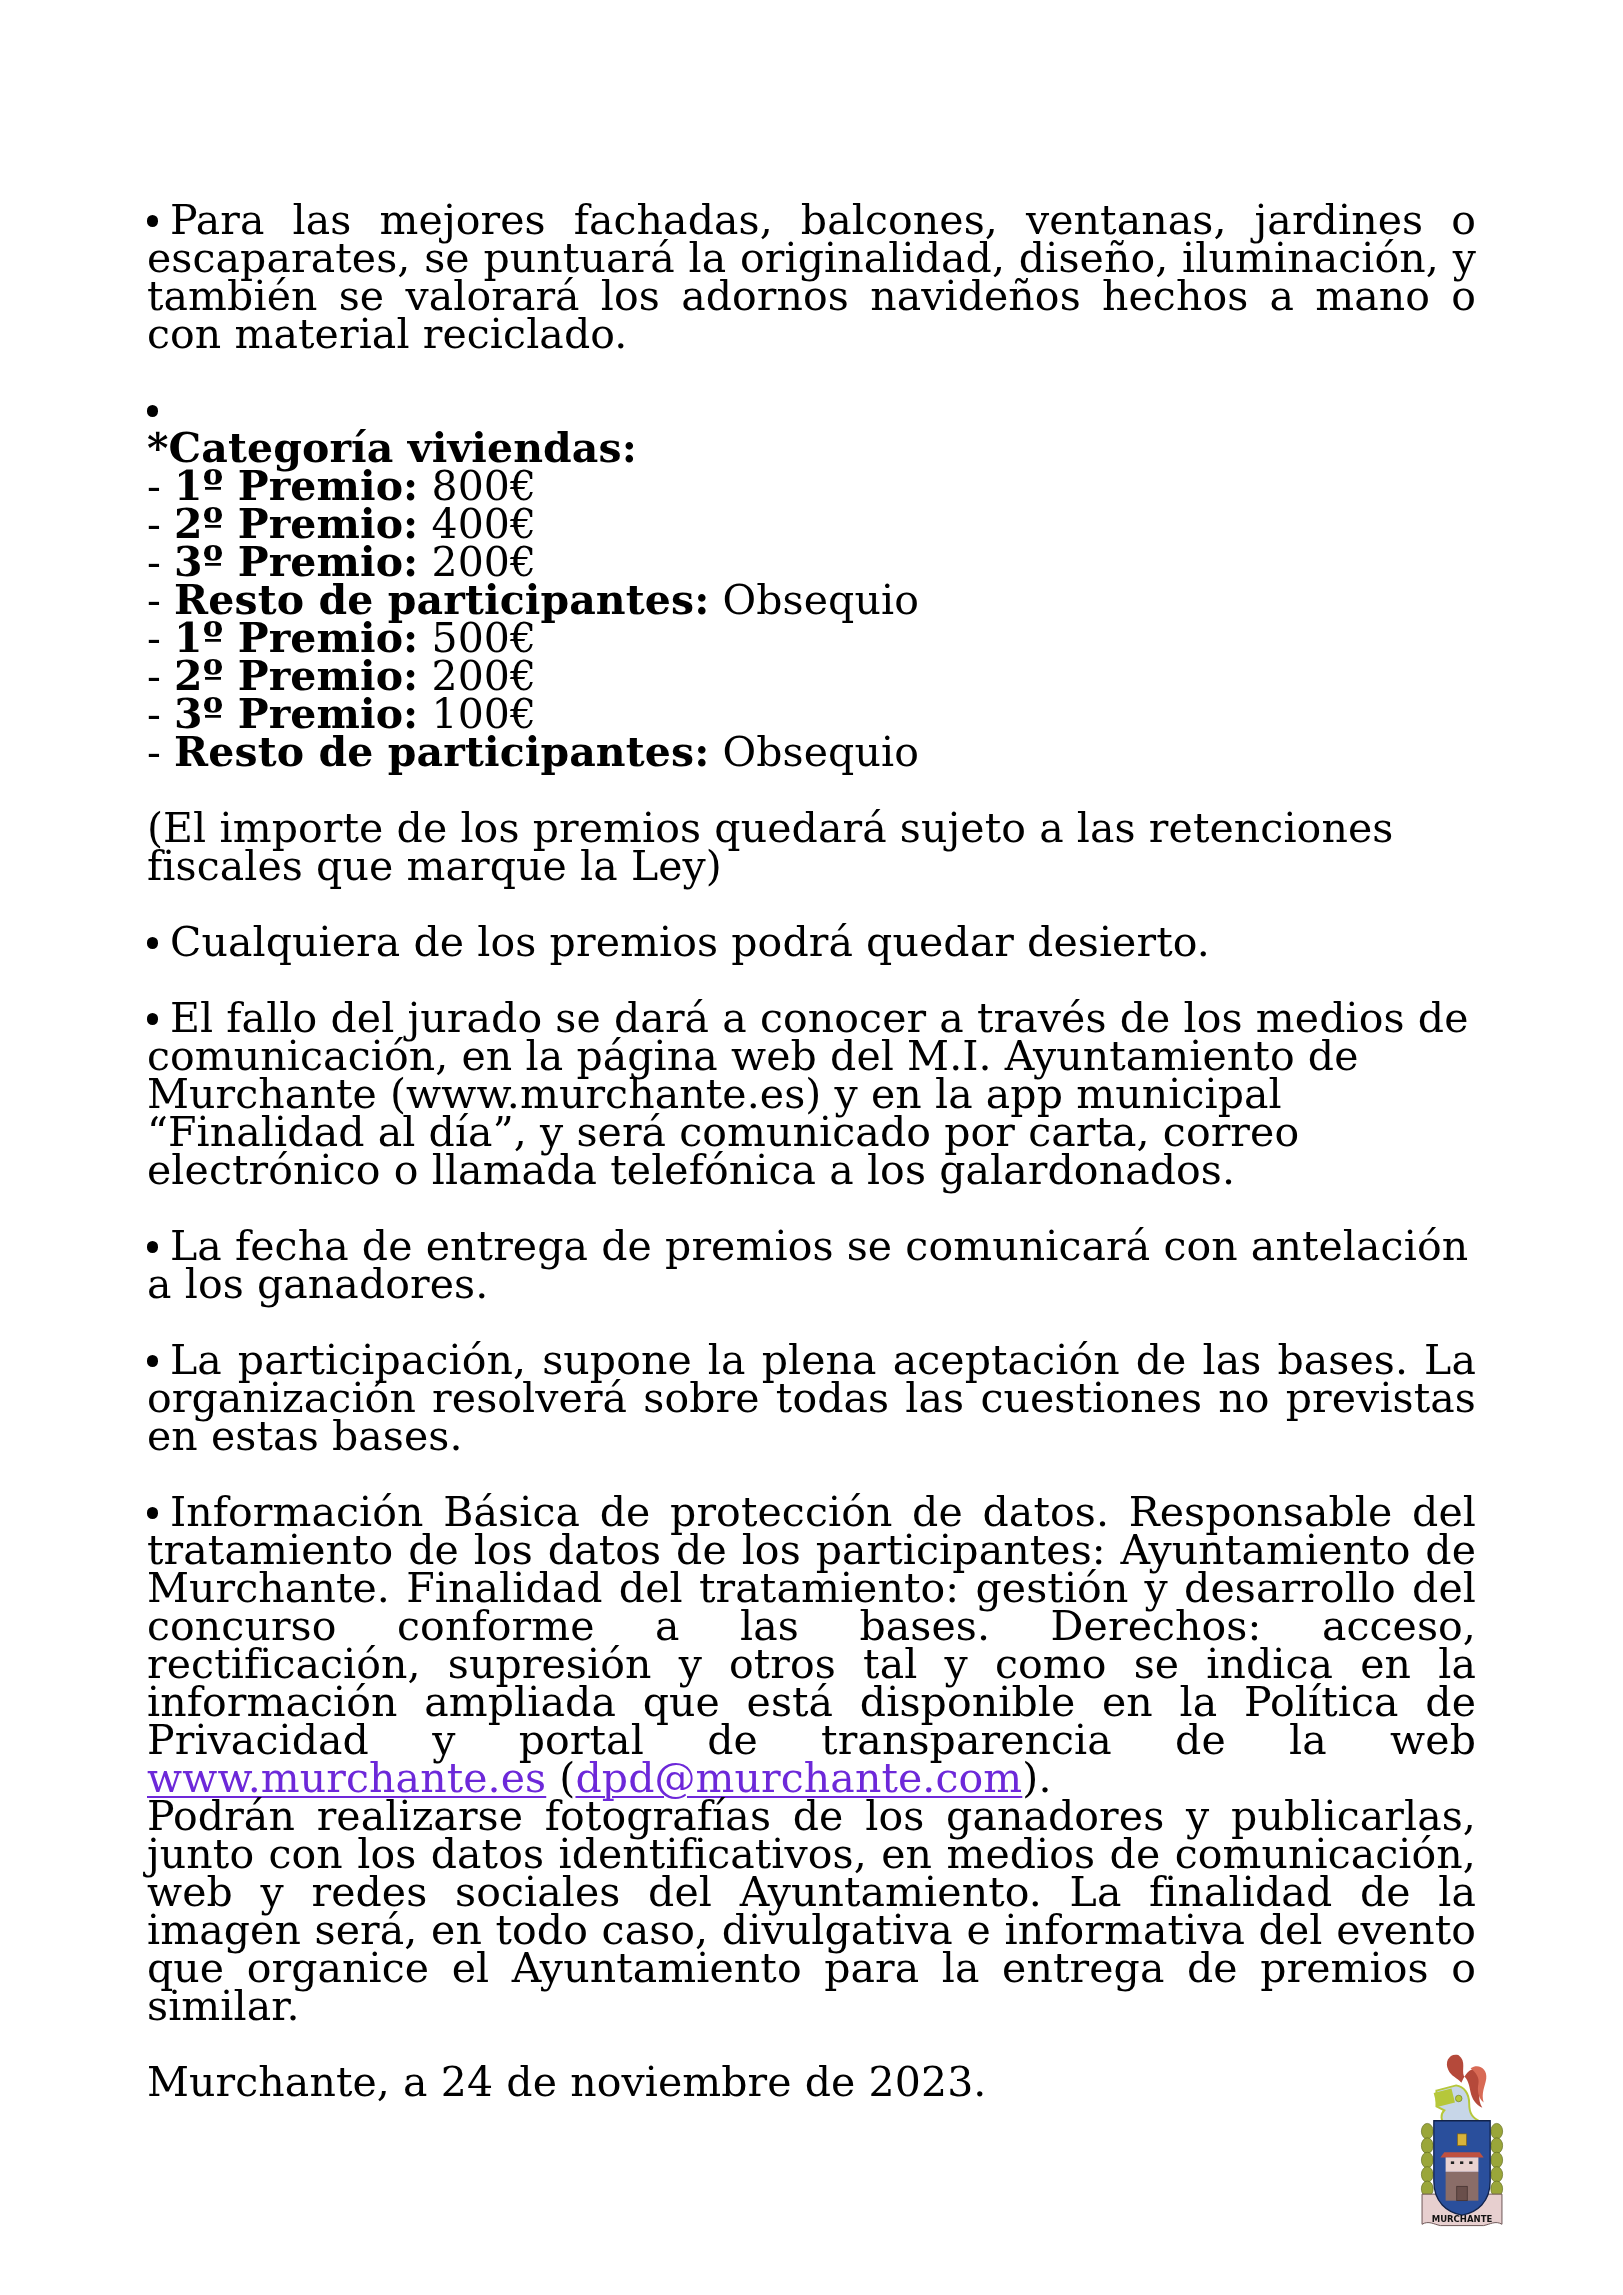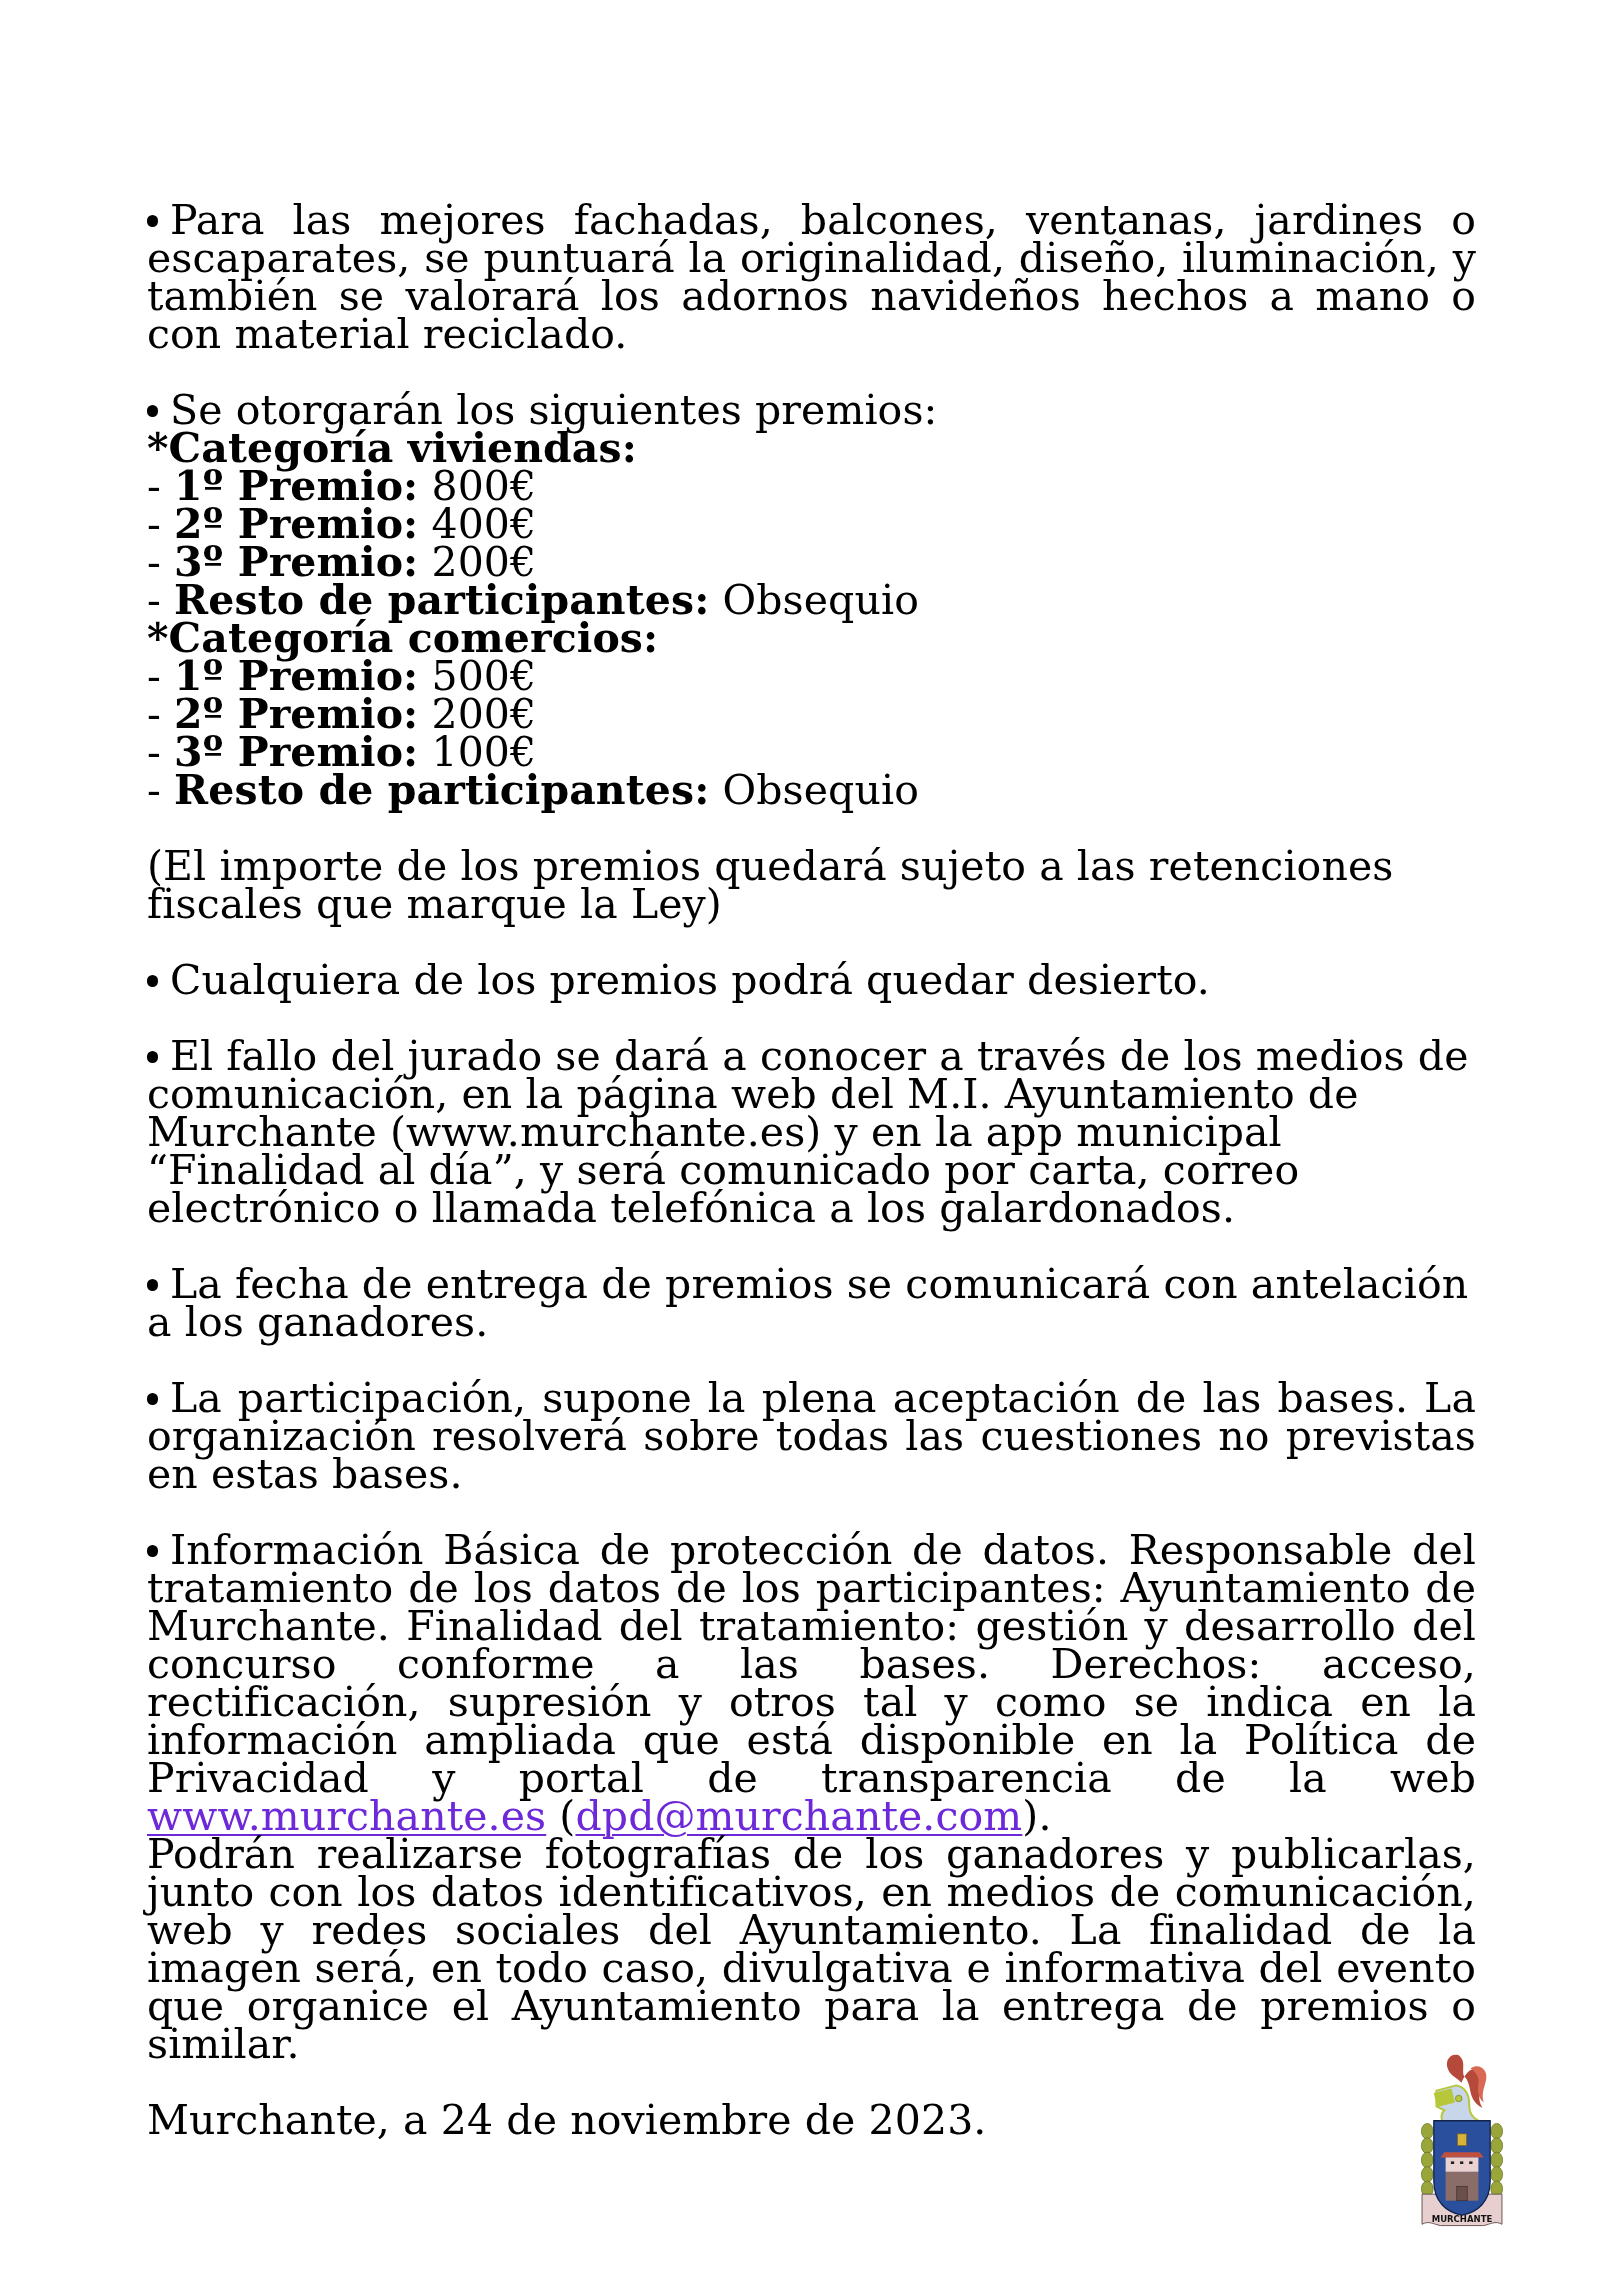--- a/index.html
+++ b/index.html
@@ -66,33 +66,32 @@
 
 <div class="page">
 
   <p class="para">
     <span class="bullet"></span><span>Para las mejores fachadas, balcones, ventanas, jardines o escaparates, se puntuará la originalidad, diseño, iluminación, y también se valorará los adornos navideños hechos a mano o con material reciclado.</span>
   </p>
 
   <div class="gap"></div>
 
   <p class="para left">
-    <span class="bullet"></span><span>Se otorgarán los siguientes premios:</span>
+    <span class="bullet"></span>
   </p>
 
   <div>
     <span class="line bold">*Categoría viviendas:</span>
     <span class="line"><span>- </span><b>1º Premio:</b> <span>800€</span></span>
     <span class="line"><span>- </span><b>2º Premio:</b> <span>400€</span></span>
     <span class="line"><span>- </span><b>3º Premio:</b> <span>200€</span></span>
     <span class="line"><span>- </span><b>Resto de participantes:</b> <span>Obsequio</span></span>
   </div>
 
   <div>
-    <span class="line bold">*Categoría comercios:</span>
     <span class="line"><span>- </span><b>1º Premio:</b> <span>500€</span></span>
     <span class="line"><span>- </span><b>2º Premio:</b> <span>200€</span></span>
     <span class="line"><span>- </span><b>3º Premio:</b> <span>100€</span></span>
     <span class="line"><span>- </span><b>Resto de participantes:</b> <span>Obsequio</span></span>
   </div>
 
   <div class="gap"></div>
 
   <p class="para left">(El importe de los premios quedará sujeto a las retenciones fiscales que marque la Ley)</p>
 

